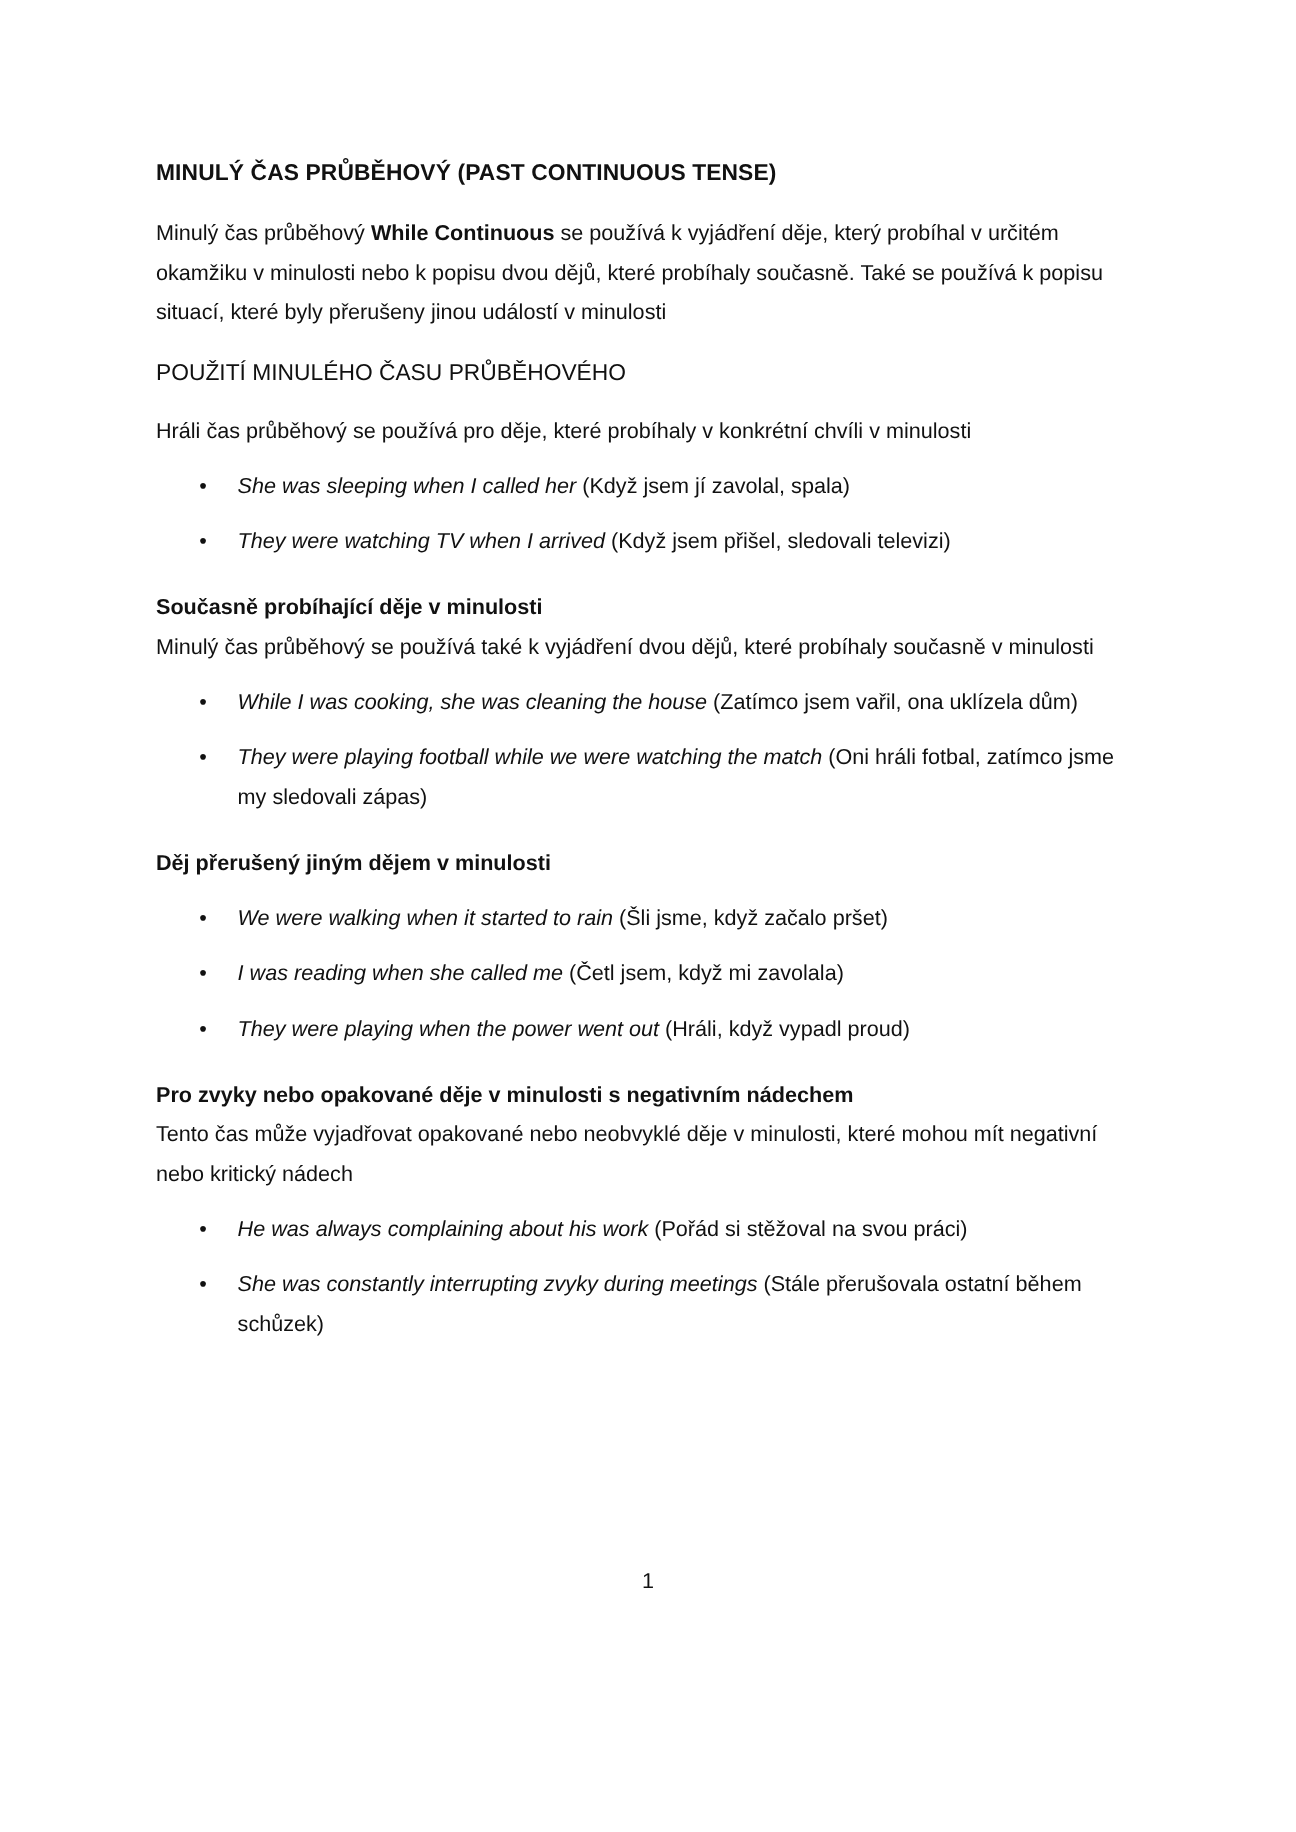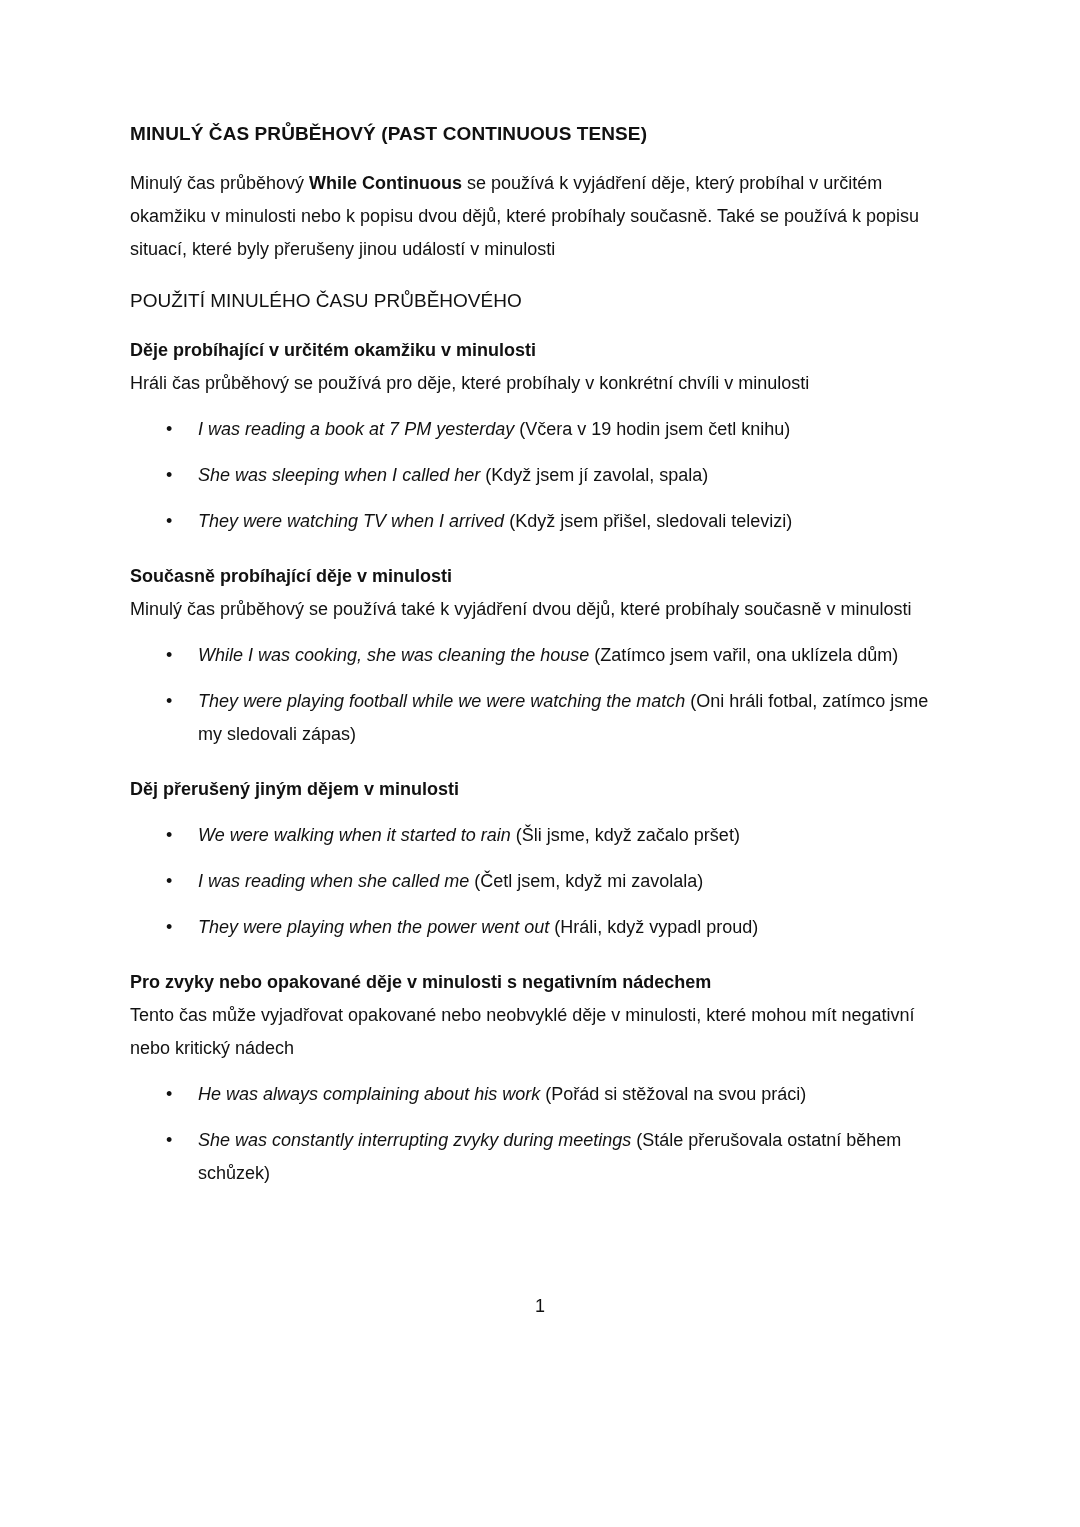--- a/index.html
+++ b/index.html
@@ -10,21 +10,21 @@
 
   body {
     font-family: "Liberation Sans", "DejaVu Sans", sans-serif;
     color: #111111;
   }
 
   .page {
     position: relative;
     width: 1080px;
     height: 1408px;
-    margin: 5px auto;
+    margin: 16px auto;
     background: #ffffff;
     padding: 118px 130px 0 130px;
     overflow: hidden;
   }
 
   .doc-title {
     font-size: 19px;
     font-weight: 700;
     letter-spacing: 0.1px;
     margin-bottom: 22px;
@@ -103,24 +103,22 @@
 <body>
 
 <div class="page">
 
   <h1 class="doc-title">MINULÝ ČAS PRŮBĚHOVÝ (PAST CONTINUOUS TENSE)</h1>
 
   <p class="intro"><span>Minulý čas průběhový </span><span class="bold-inline">While Continuous</span><span> se používá k vyjádření děje, který probíhal v určitém okamžiku v minulosti nebo k popisu dvou dějů, které probíhaly současně. Také se používá k popisu situací, které byly přerušeny jinou událostí v minulosti</span></p>
 
   <h2 class="section-heading">POUŽITÍ MINULÉHO ČASU PRŮBĚHOVÉHO</h2>
 
-  <h3 class="sub-heading">Děje probíhající v určitém okamžiku v minulosti</h3>
   <p class="sub-desc">Hráli čas průběhový se používá pro děje, které probíhaly v konkrétní chvíli v minulosti</p>
   <ul class="examples">
-    <li><span class="en">I was reading a book at 7 PM yesterday</span><span class="cs"> (Včera v 19 hodin jsem četl knihu)</span></li>
     <li><span class="en">She was sleeping when I called her</span><span class="cs"> (Když jsem jí zavolal, spala)</span></li>
     <li><span class="en">They were watching TV when I arrived</span><span class="cs"> (Když jsem přišel, sledovali televizi)</span></li>
   </ul>
 
   <h3 class="sub-heading">Současně probíhající děje v minulosti</h3>
   <p class="sub-desc">Minulý čas průběhový se používá také k vyjádření dvou dějů, které probíhaly současně v minulosti</p>
   <ul class="examples">
     <li><span class="en">While I was cooking, she was cleaning the house</span><span class="cs"> (Zatímco jsem vařil, ona uklízela dům)</span></li>
     <li><span class="en">They were playing football while we were watching the match</span><span class="cs"> (Oni hráli fotbal, zatímco jsme my sledovali zápas)</span></li>
   </ul>

